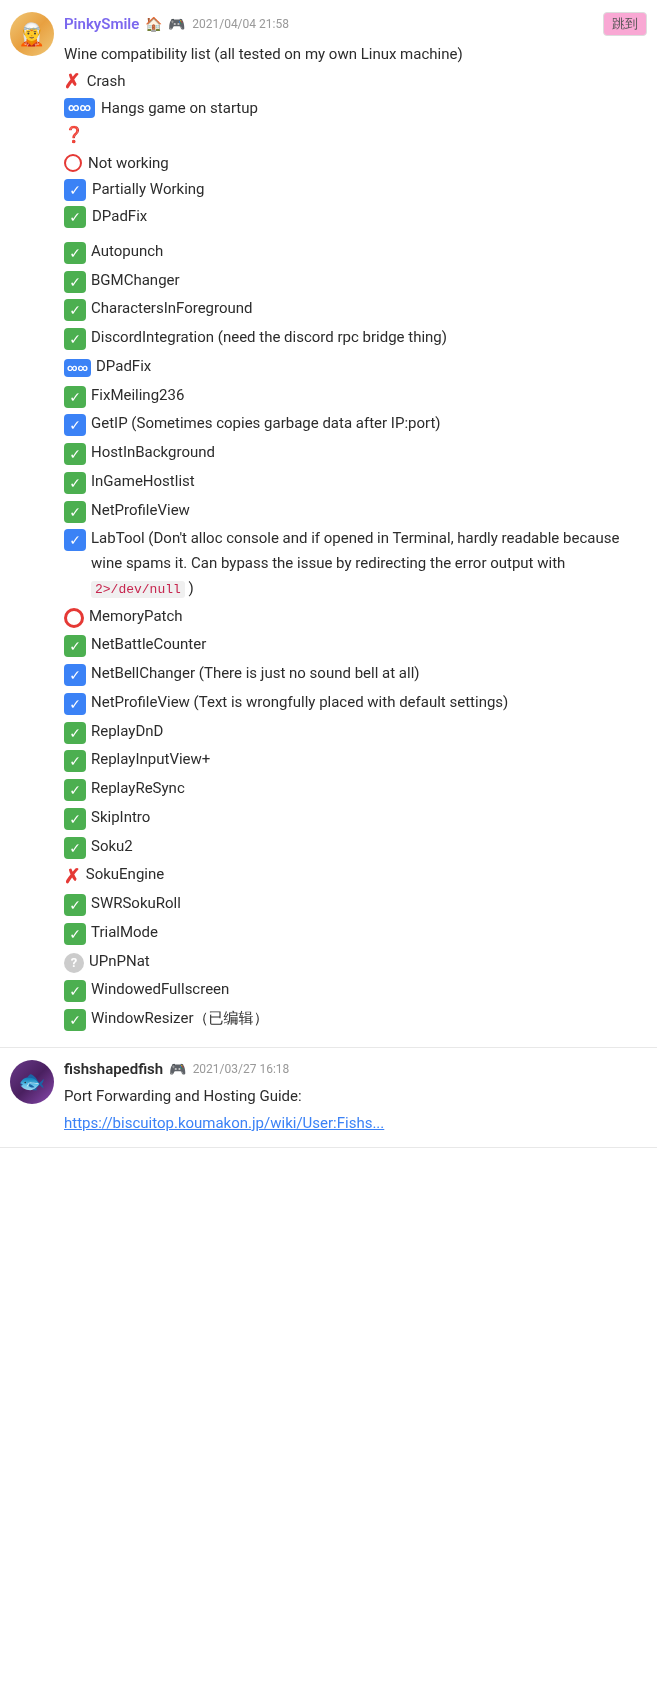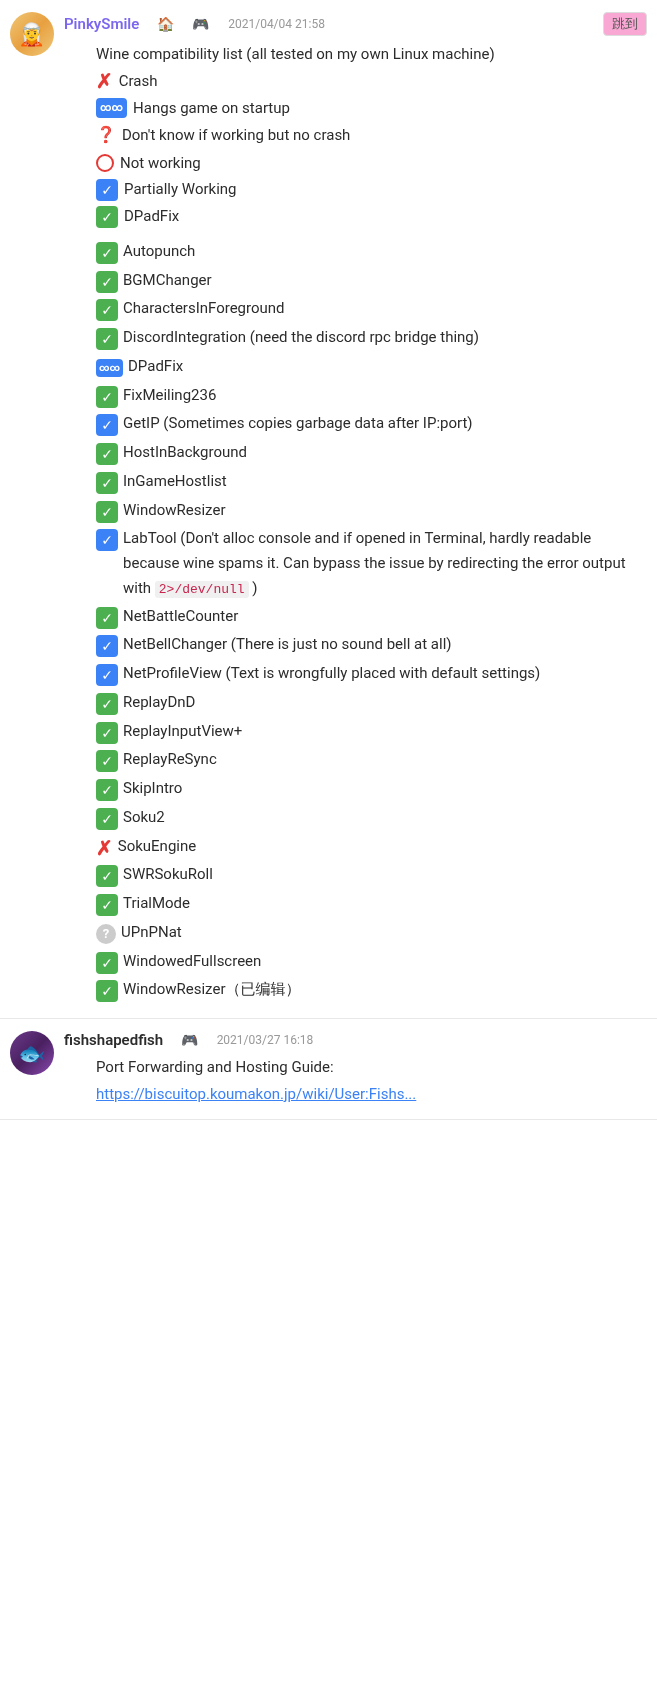--- a/index.html
+++ b/index.html
@@ -47,21 +47,21 @@
       font-size: 22px;
     }
 
     .post-content {
       flex: 1;
     }
 
     .post-header {
       display: flex;
       align-items: center;
-      gap: 18px;
+      gap: 6px;
       margin-bottom: 6px;
       flex-wrap: wrap;
     }
 
     .username {
       color: #7b68ee;
       font-weight: 600;
       font-size: 15px;
     }
 
@@ -232,21 +232,20 @@
     }
 
     .link-blue {
       color: #3b82f6;
       text-decoration: underline;
       text-align: center;
     }
 
     .post-body-text {
       line-height: 1.65;
-      margin-left: 32px;
     }
   </style>
 </head>
 <body>
 
 <div class="post">
   <div class="avatar">
     <div class="avatar-img">🧝</div>
   </div>
   <div class="post-content">
@@ -263,21 +262,20 @@
       <div class="legend-line">
         <span class="icon-x-red">✗</span>
         <span>Crash</span>
       </div>
       <div class="legend-line">
         <span class="icon-goggles">∞∞</span>
         <span>Hangs game on startup</span>
       </div>
       <div class="legend-line">
         <span class="icon-question">❓</span>
-        <span>Don't know if working but no crash</span>
       </div>
       <div class="legend-line">
         <span class="icon-circle"></span>
         <span>Not working</span>
       </div>
       <div class="legend-line">
         <span class="icon-check-blue">✓</span>
         <span>Partially Working</span>
       </div>
       <div class="legend-line">
@@ -318,25 +316,29 @@
         <div class="item-line">
           <span class="icon-wrap"><span class="icon-check-green">✓</span></span>
           <span>HostInBackground</span>
         </div>
         <div class="item-line">
           <span class="icon-wrap"><span class="icon-check-green">✓</span></span>
           <span>InGameHostlist</span>
         </div>
         <div class="item-line">
           <span class="icon-wrap"><span class="icon-check-green">✓</span></span>
-          <span>WindowResizer</span>
+          <span>NetProfileView</span>
         </div>
         <div class="item-line">
           <span class="icon-wrap"><span class="icon-check-blue">✓</span></span>
           <span>LabTool (Don't alloc console and if opened in Terminal, hardly readable because wine spams it. Can bypass the issue by redirecting the error output with <code>2&gt;/dev/null</code> )</span>
+        </div>
+        <div class="item-line">
+          <span class="icon-wrap"><span class="icon-circle-red"></span></span>
+          <span>MemoryPatch</span>
         </div>
         <div class="item-line">
           <span class="icon-wrap"><span class="icon-check-green">✓</span></span>
           <span>NetBattleCounter</span>
         </div>
         <div class="item-line">
           <span class="icon-wrap"><span class="icon-check-blue">✓</span></span>
           <span>NetBellChanger (There is just no sound bell at all)</span>
         </div>
         <div class="item-line">

